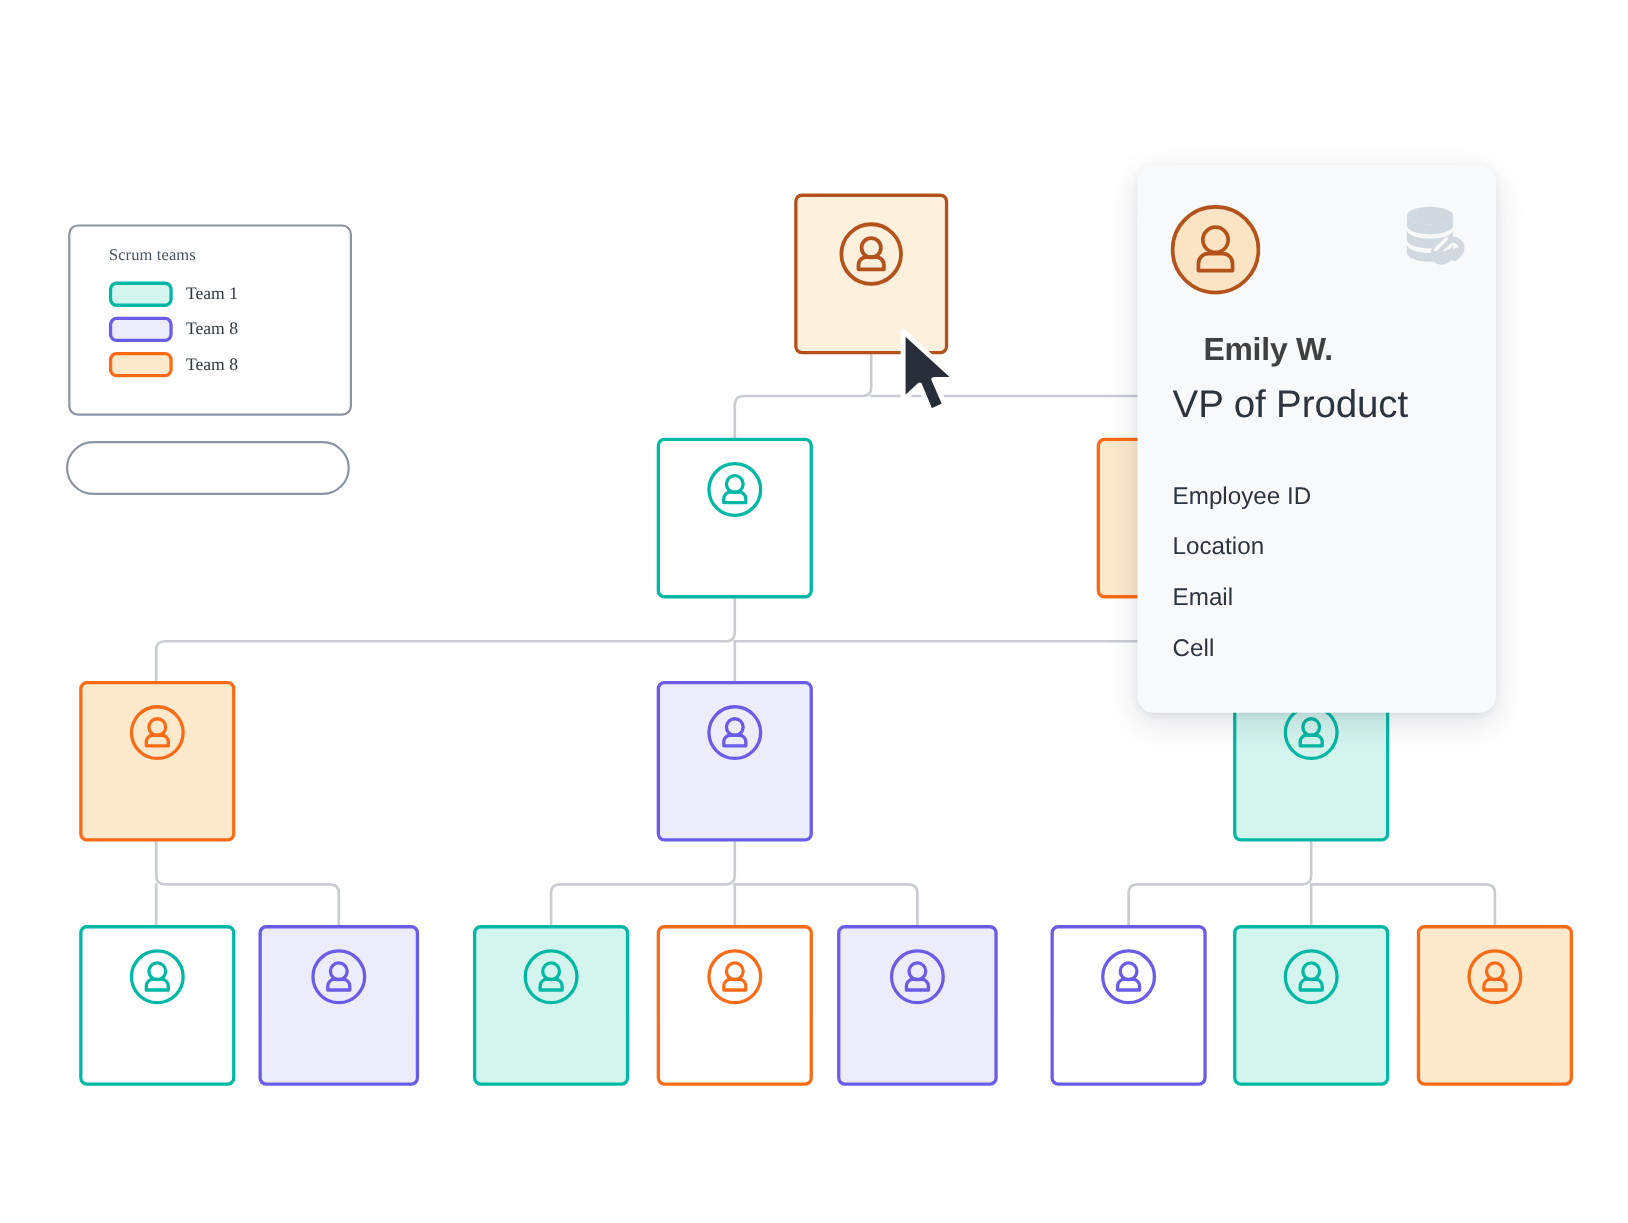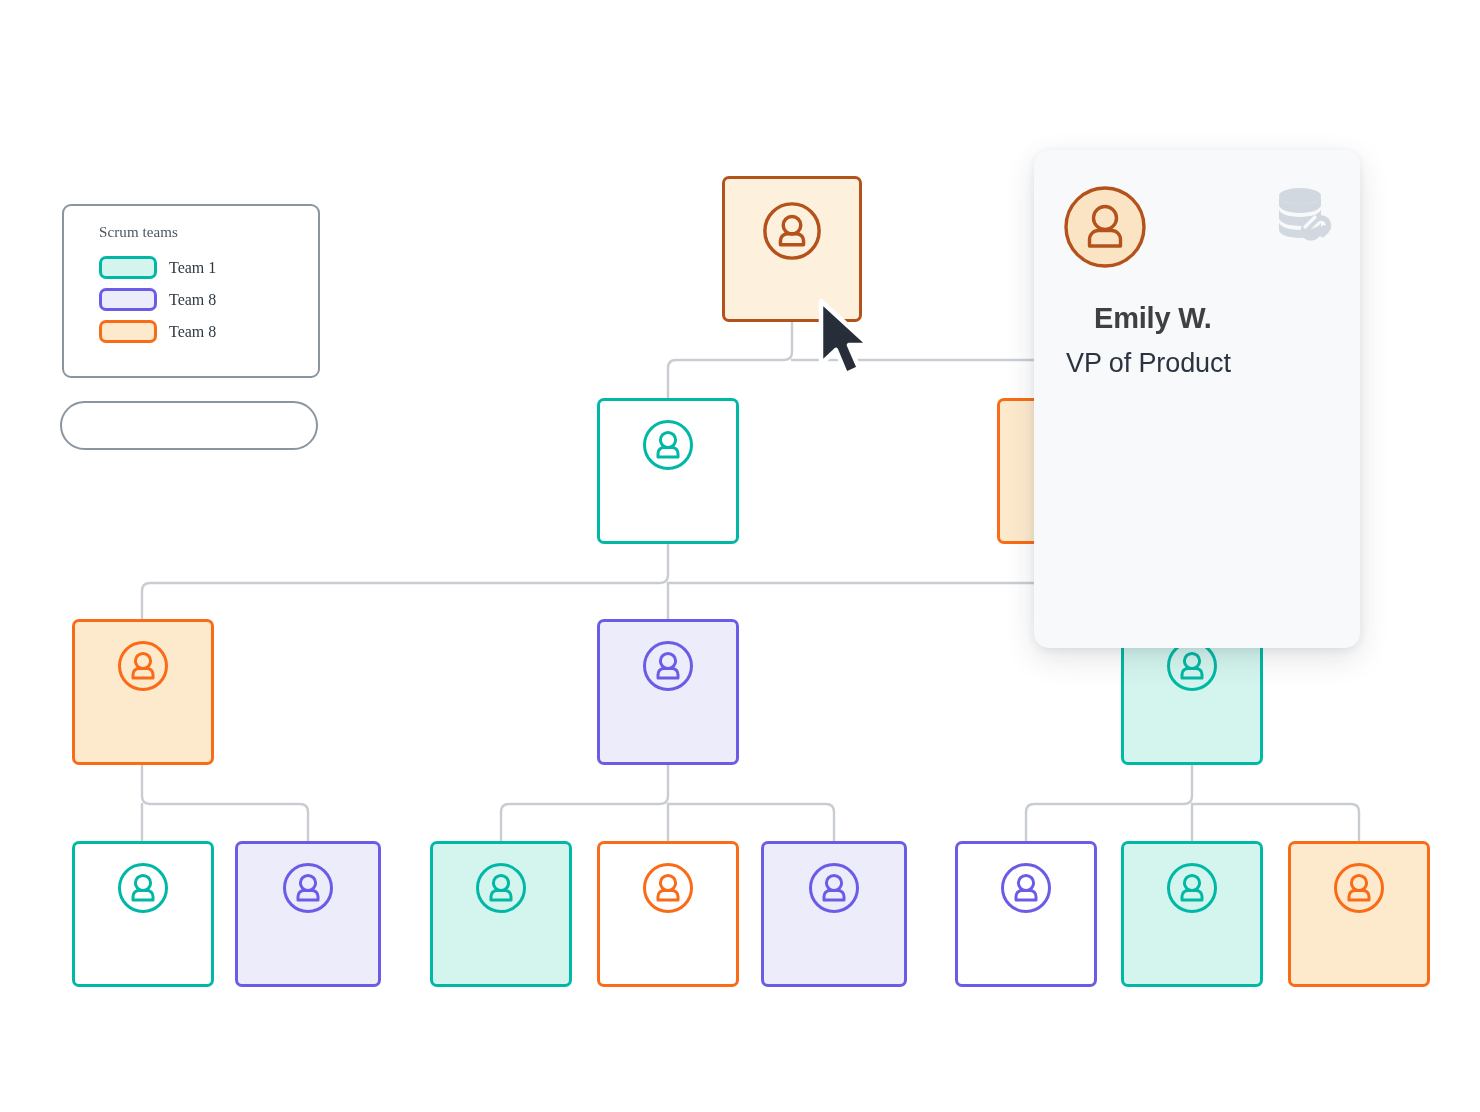--- a/index.html
+++ b/index.html
@@ -50,21 +50,21 @@
     overflow:hidden;
   }
   #info-card .card-avatar{position:absolute;left:30px;top:36px;}
   #info-card .db-link-icon{position:absolute;right:24px;top:36px;}
   #info-card .person-name{
     position:absolute;left:32px;top:152px;
     font-size:29px;font-weight:bold;color:#404040;letter-spacing:-.2px;margin-left:28px;
   }
   #info-card .person-title{
     position:absolute;left:32px;top:198px;
-    font-size:27px;color:#2c3440;font-weight:400;letter-spacing:-.1px;text-align:right;
+    font-size:35px;color:#2c3440;font-weight:400;letter-spacing:-.1px;text-align:right;
   }
   #info-card .field-list{position:absolute;left:32px;top:290px;width:270px;}
   #info-card .field-row{font-size:22px;color:#2c3440;line-height:1;margin-bottom:24px;}
 
   
   #cursor{position:absolute;left:817px;top:298px;pointer-events:none;}
 </style>
 </head>
 <body>
 
@@ -233,20 +233,26 @@
           <path d="M34,42 l8,-8 a7.5,7.5 0 0 1 10.6,10.6 l-4,4"></path>
           <path d="M50,28 l-8,8 a7.5,7.5 0 0 1 -10.6,-10.6 l4,-4" transform="translate(0,14)"></path>
         </g>
         <path d="M31,41 l10,-10" fill="none" stroke="#f7f9fb" stroke-width="3.2" stroke-linecap="round"></path>
       </svg>
     </span>
 
     <div class="person-name">Emily W.</div>
     <div class="person-title">VP of Product</div>
 
+    <div class="field-list">
+      <div class="field-row">Employee ID</div>
+      <div class="field-row">Location</div>
+      <div class="field-row">Email</div>
+      <div class="field-row">Cell</div>
+    </div>
   </div>
 
   <span id="cursor">
     <svg width="62" height="84" viewBox="0 0 62 84">
       <path d="M4,3 L4,66 L19,52 L29,76 L42,70 L32,47 L52,47 Z" fill="#272e3a" stroke="#ffffff" stroke-width="4.5" stroke-linejoin="round"></path>
     </svg>
   </span>
 
 </div>
 

